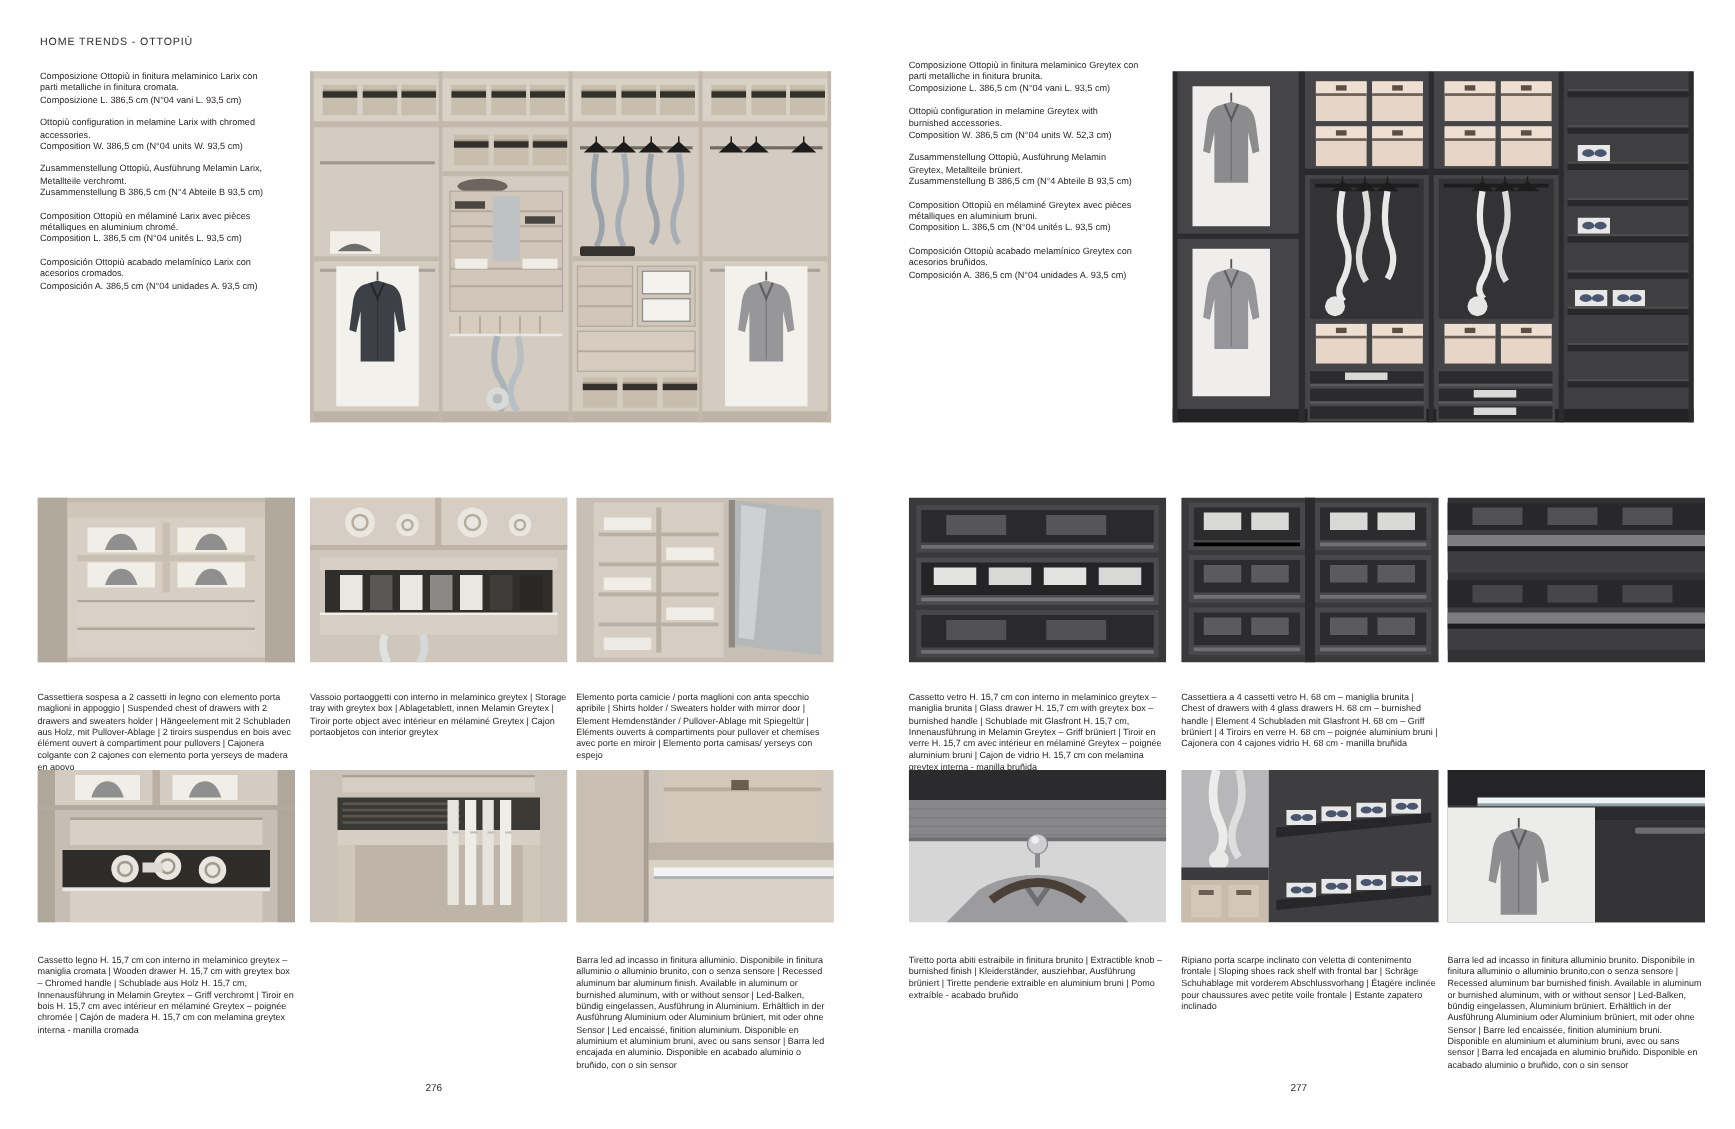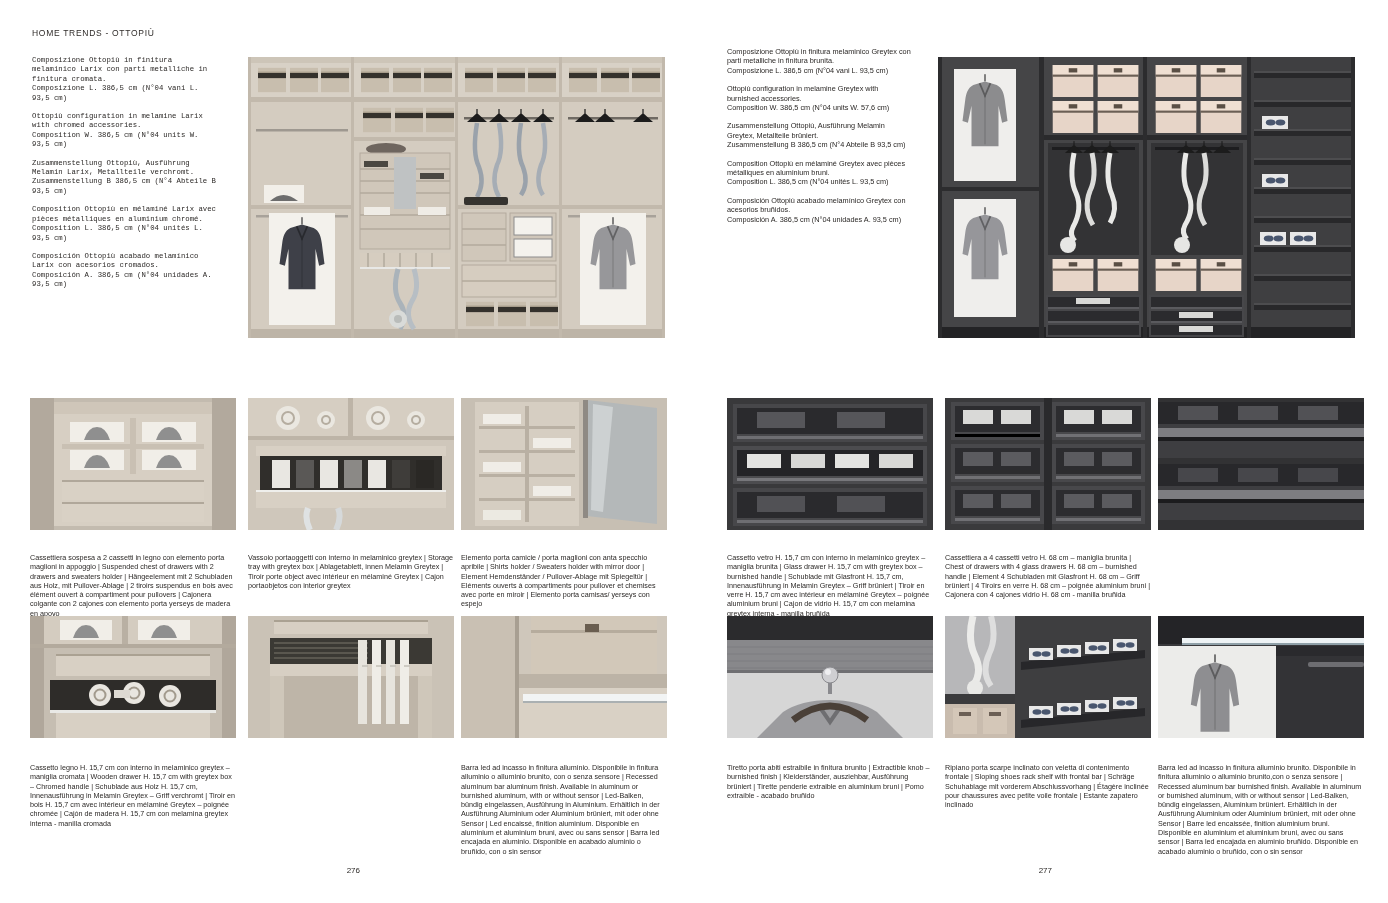--- a/index.html
+++ b/index.html
@@ -3,21 +3,21 @@
 <meta charset="utf-8">
 <style>
   html,body{margin:0;padding:0;background:#fff;}
   .sheet{position:relative;width:1388px;height:903px;background:#ffffff;
          font-family:"Liberation Sans",sans-serif;color:#2b2826;overflow:hidden;}
   .pg{position:absolute;top:0;height:903px;width:694px;}
   .abs{position:absolute;}
   .hdr{font-size:8.5px;letter-spacing:.7px;color:#2f2b29;text-align:center;}
   .intro p{margin:0 18px 9px 0;font-size:7.3px;line-height:9.4px;white-space:pre-line;}
   .cap{font-size:7.2px;line-height:9.3px;margin-top:15px;}
-  .pn{font-size:8px;text-align:right;}
+  .pn{font-size:8px;text-align:center;}
   figure{margin:0;}
   svg{display:block;}
 </style>
 </head>
 <body>
 
 <svg style="position:absolute;width:0;height:0" aria-hidden="true">
   <defs>
     <symbol id="jkt" viewBox="0 0 60 84">
       <rect x="29.2" y="0" width="1.6" height="8" fill="#555"></rect>
@@ -47,21 +47,21 @@
     </symbol>
   </defs>
 </svg>
 
 <div class="sheet">
 
   <div class="pg" style="left:0;">
 
     <div class="abs hdr" style="left:32px;top:28px;">HOME TRENDS - OTTOPIÙ</div>
 
-    <div class="abs intro" style="left:32px;top:56px;width:202px;font-family:Liberation Mono, monospace;">
+    <div class="abs intro" style="left:32px;top:56px;width:202px;">
       <p>Composizione Ottopiù in finitura melaminico Larix con parti metalliche in finitura cromata.
 Composizione L. 386,5 cm (N°04 vani L. 93,5 cm)</p>
       <p>Ottopiù configuration in melamine Larix with chromed accessories.
 Composition W. 386,5 cm (N°04 units W. 93,5 cm)</p>
       <p>Zusammenstellung Ottopiù, Ausführung Melamin Larix, Metallteile verchromt.
 Zusammenstellung B 386,5 cm (N°4 Abteile B 93,5 cm)</p>
       <p>Composition Ottopiù en mélaminé Larix avec pièces métalliques en aluminium chromé.
 Composition L. 386,5 cm (N°04 unités L. 93,5 cm)</p>
       <p>Composición Ottopiù acabado melamínico Larix con acesorios cromados.
 Composición A. 386,5 cm (N°04 unidades A. 93,5 cm)</p>
@@ -314,21 +314,21 @@
 
     <div class="abs pn" style="left:334px;top:866px;width:26px;">276</div>
   </div>
 
   <div class="pg" style="left:694px;">
 
     <div class="abs intro" style="left:33px;top:47px;width:202px;">
       <p>Composizione Ottopiù in finitura melaminico Greytex con parti metalliche in finitura brunita.
 Composizione L. 386,5 cm (N°04 vani L. 93,5 cm)</p>
       <p>Ottopiù configuration in melamine Greytex with burnished accessories.
-Composition W. 386,5 cm (N°04 units W. 57,6 cm)</p>
+Composition W. 386,5 cm (N°04 units W. 52,3 cm)</p>
       <p>Zusammenstellung Ottopiù, Ausführung Melamin Greytex, Metallteile brüniert.
 Zusammenstellung B 386,5 cm (N°4 Abteile B 93,5 cm)</p>
       <p>Composition Ottopiù en mélaminé Greytex avec pièces métalliques en aluminium bruni.
 Composition L. 386,5 cm (N°04 unités L. 93,5 cm)</p>
       <p>Composición Ottopiù acabado melamínico Greytex con acesorios bruñidos.
 Composición A. 386,5 cm (N°04 unidades A. 93,5 cm)</p>
     </div>
 
     <figure class="abs" style="left:244px;top:57px;width:417px;height:281px;">
       <svg width="417" height="281" viewBox="0 0 417 281">

